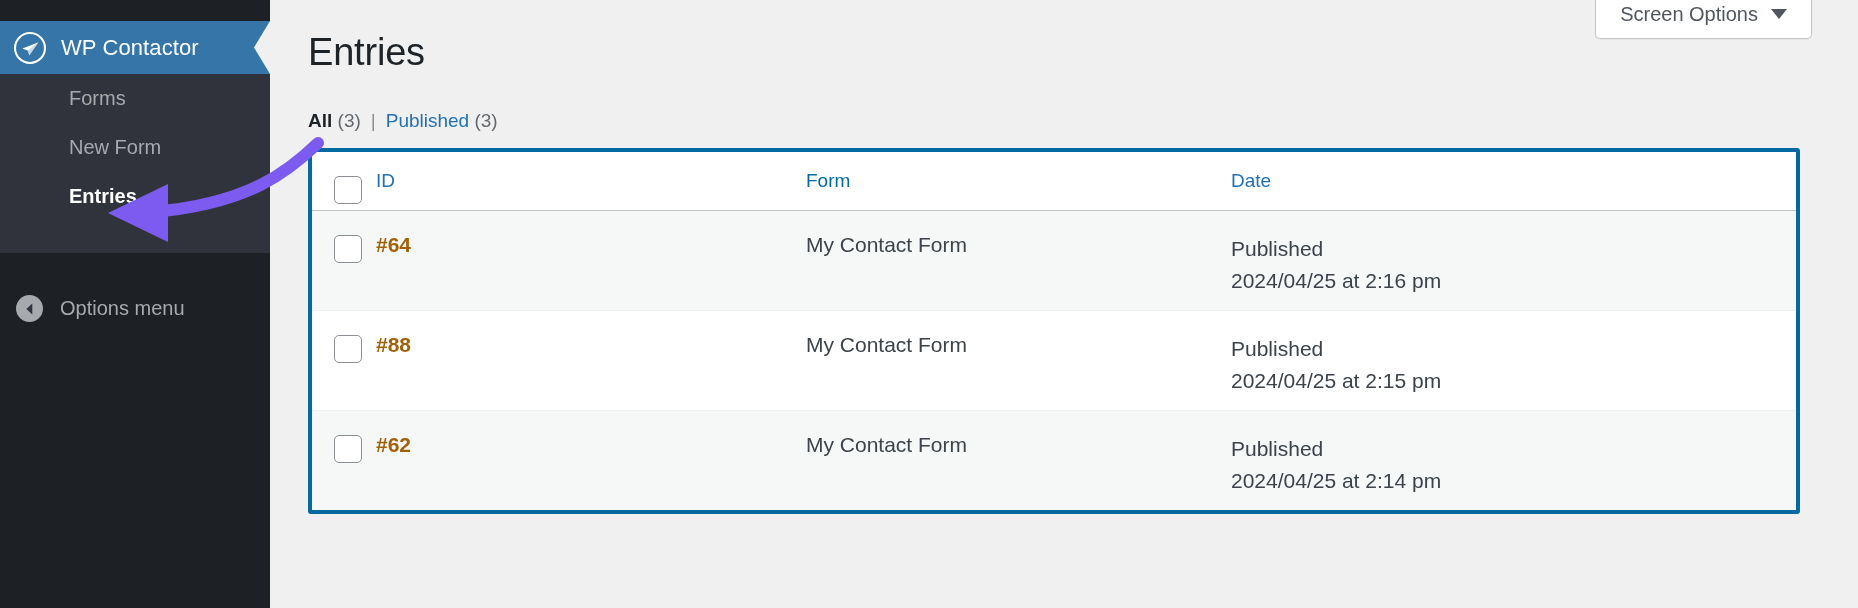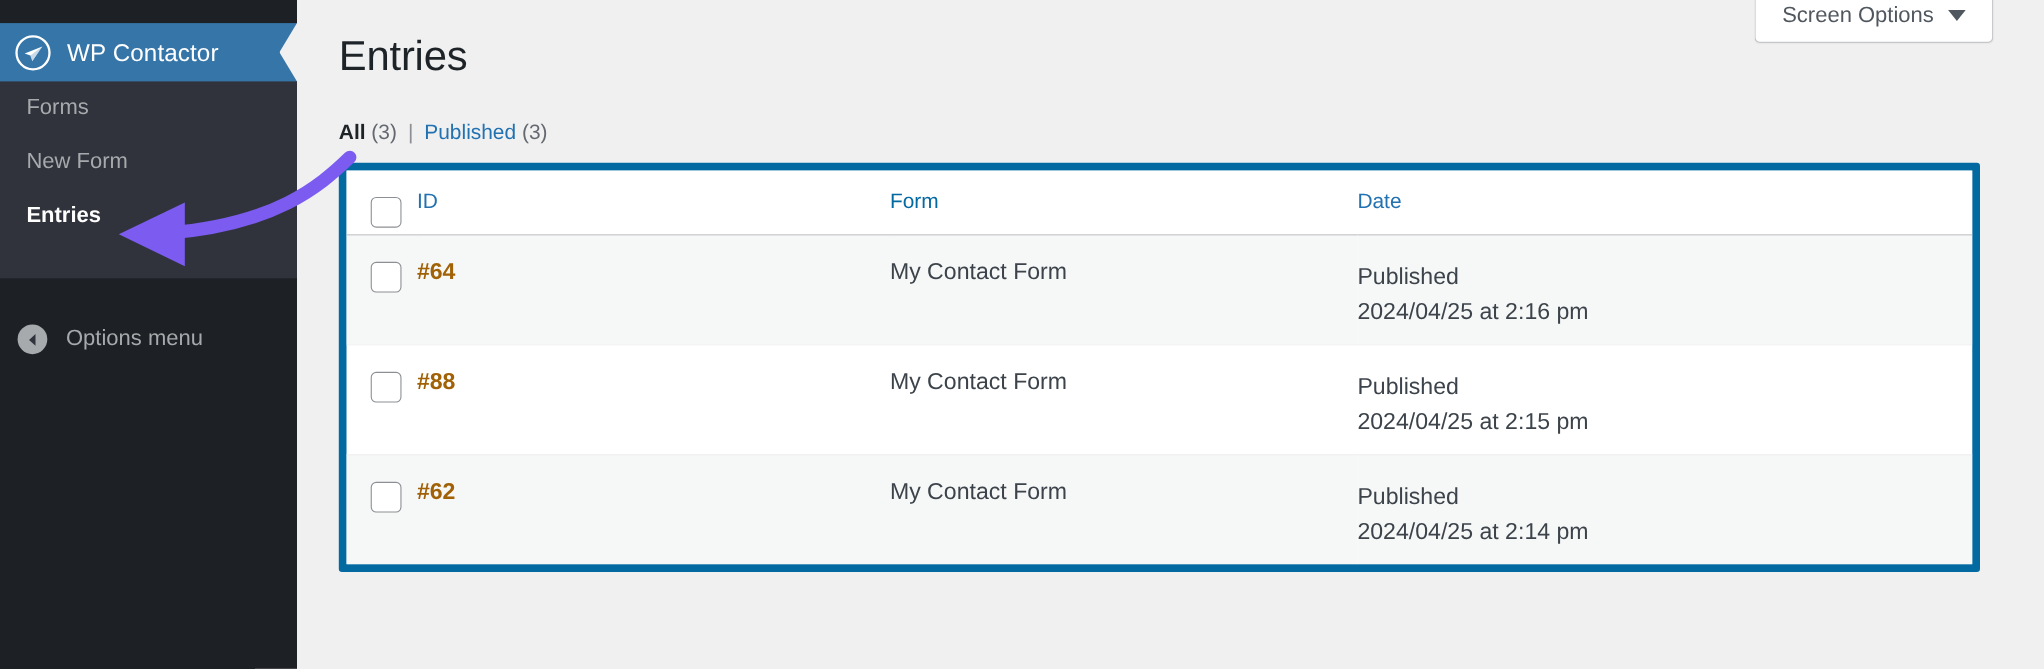--- a/index.html
+++ b/index.html
@@ -53,20 +53,21 @@
   }
   .menu { position: absolute; left: 0; top: 74px; width: 270px; }
   .menu-item {
     height: 49px;
     display: flex; align-items: center;
     padding-left: 24px;
     color: #a7aaad;
     font-size: 20px;
     white-space: nowrap;
     cursor: pointer;
+    margin-left: 45px;
   }
   .menu-item.active {
     color: #ffffff;
     font-weight: bold;
   }
   .sidebar-footer {
     position: absolute; left: 0; top: 253px;
     width: 270px; height: 355px;
     background: #1d2125;
   }
@@ -134,21 +135,21 @@
   .subsubsub .filter-current { color: #1d2327; font-weight: bold; }
   .subsubsub .filter-link { color: #2271b1; cursor: pointer; }
   .subsubsub .count { color: #646970; }
   .subsubsub .sep { color: #8c8f94; margin: 0 10px; }
 
   
   .table-wrap {
     position: absolute; left: 38px; top: 148px;
     width: 1492px;
     background: #ffffff;
-    border: 7px solid #0369a1;
+    border: 4px solid #0369a1;
     border-radius: 3px;
     overflow: hidden;
   }
   table { width: 100%; border-collapse: collapse; table-layout: fixed; }
   th, td { text-align: left; vertical-align: top; }
   .col-cb   { width: 64px; }
   .col-id   { width: 430px; }
   .col-form { width: 425px; }
   .col-date { width: auto; }
 

